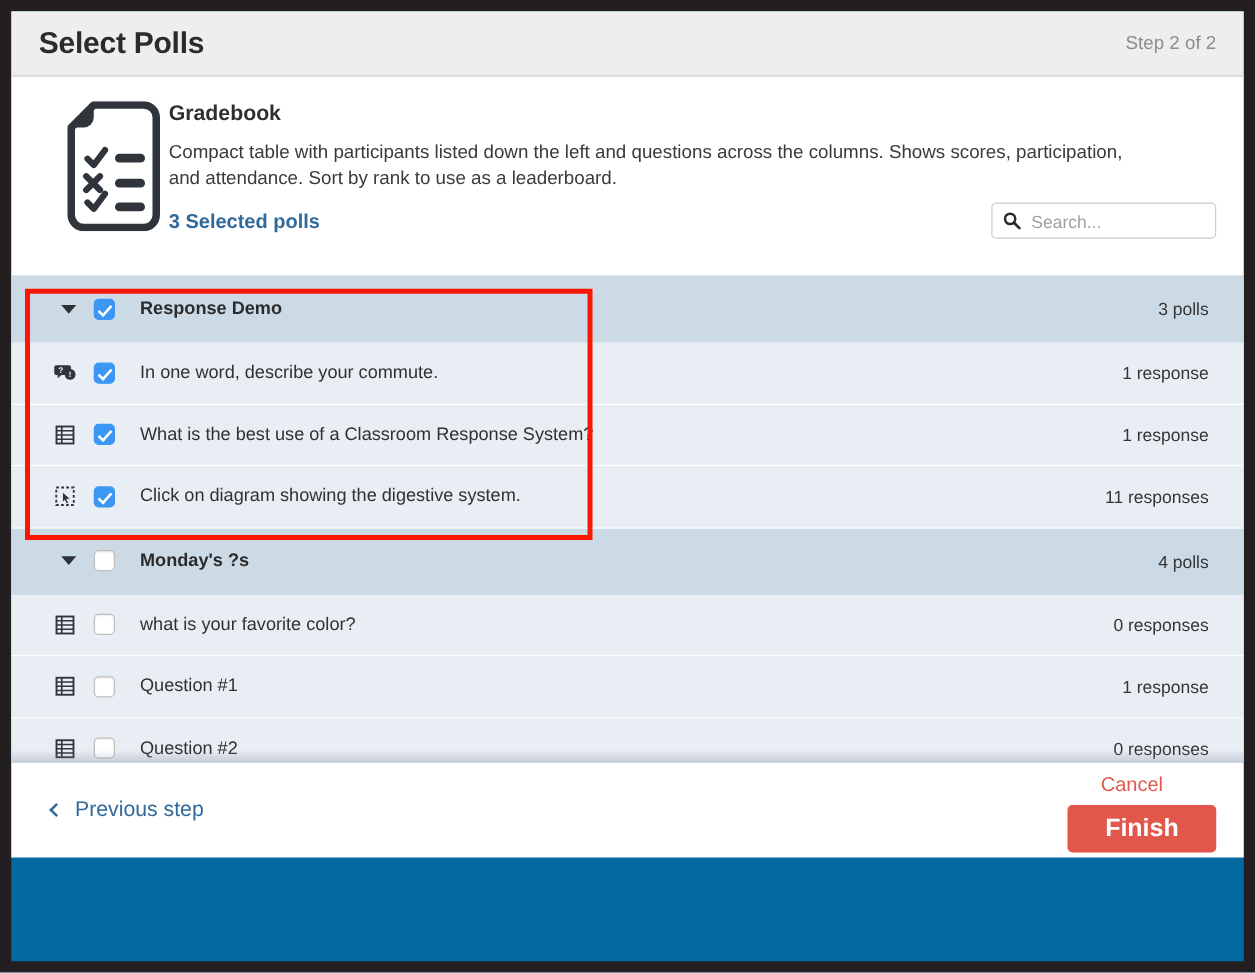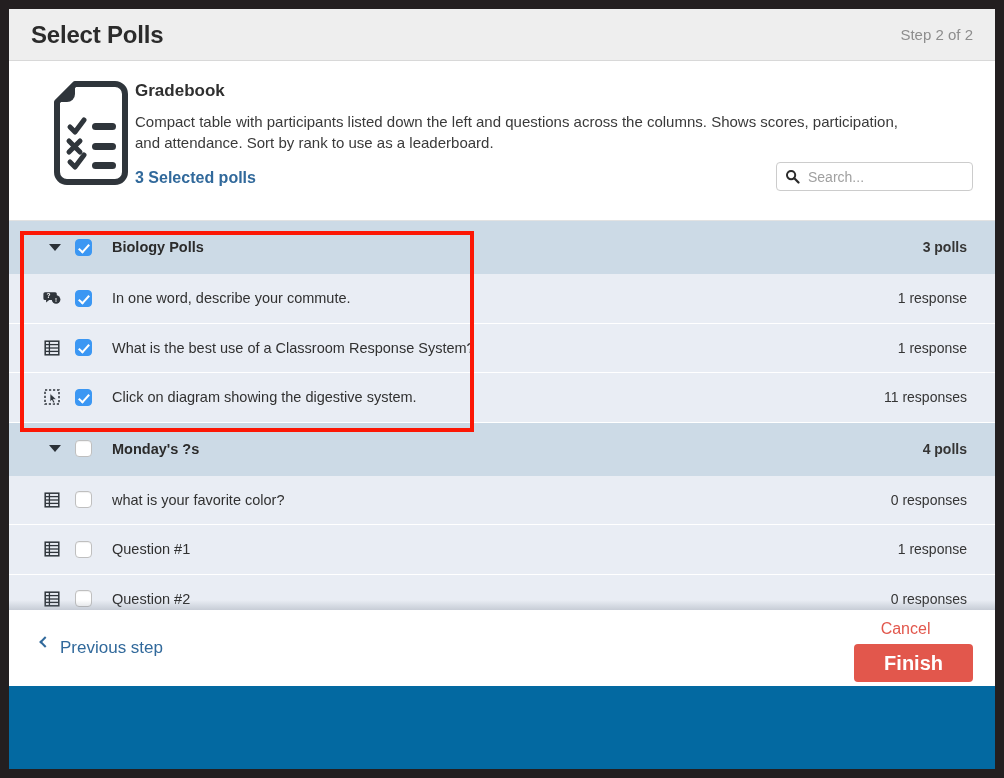--- a/index.html
+++ b/index.html
@@ -75,21 +75,21 @@
     font-weight: bold;
     color: #31699b;
     text-decoration: none;
     cursor: pointer;
     display: inline-block;
   }
   .search-wrap {
     position: absolute;
     right: 0;
     bottom: -4px;
-    width: 197px;
+    width: 180px;
     height: 29px;
     border: 1px solid #cccccc;
     border-radius: 4px;
     background: #fff;
     display: flex;
     align-items: center;
     padding: 0 8px;
   }
   .search-icon { width: 15px; height: 15px; flex: 0 0 auto; margin-right: 6px; }
   .search-input {
@@ -173,40 +173,41 @@
     overflow: hidden;
   }
   .row.group .row-label { font-weight: bold; font-size: 14.5px; color: #2b2b2b; }
   .row-count {
     font-size: 14px;
     color: #353535;
     flex: 0 0 auto;
     text-align: right;
     padding-right: 6px;
   }
-  .row.group .row-count { font-weight: bold; }
+  .row.group .row-count { font-weight: normal; }
 
   .scroll-shadow {
     position: absolute;
     left: 0; right: 0; bottom: 0;
     height: 10px;
     background: linear-gradient(to top, rgba(120,130,145,.30), rgba(120,130,145,0));
     pointer-events: none;
   }
 
   
   .dialog-footer {
     height: 76px;
     background: #ffffff;
     display: flex;
     align-items: center;
     padding: 0 22px;
   }
   .prev-step {
     display: flex;
+    align-items: center;
     color: #31699b;
     font-size: 17px;
     cursor: pointer;
     margin-left: 10px;
   }
   .chev {
     display: inline-block;
     width: 8px; height: 8px;
     border-left: 2.2px solid #31699b;
     border-bottom: 2.2px solid #31699b;
@@ -289,21 +290,21 @@
         <input class="search-input" type="text" placeholder="Search..." style="">
       </div>
     </div>
   </div>
 
   <div class="list-scroll">
 
     <div class="row group">
       <span class="caret"></span>
       <span class="cb checked"></span>
-      <span class="row-label">Biology Polls</span>
+      <span class="row-label">Response Demo</span>
       <span class="row-count">3 polls</span>
     </div>
 
     <div class="row poll">
       <span class="type-icon">
         <svg width="18" height="18" viewBox="0 0 18 18" xmlns="http://www.w3.org/2000/svg">
           <path d="M2 3.2 H12.2 a1.6 1.6 0 0 1 1.6 1.6 V9.4 a1.6 1.6 0 0 1 -1.6 1.6 H6.2 L3.1 13.6 V11 H2 a1.6 1.6 0 0 1 -1.6 -1.6 V4.8 A1.6 1.6 0 0 1 2 3.2Z" fill="#2f353b"></path>
           <circle cx="13.1" cy="10.5" r="4.3" fill="#2f353b"></circle>
           <text x="5.6" y="9.3" font-size="6.6" font-family="Liberation Sans, sans-serif" fill="#ffffff" text-anchor="middle" font-weight="bold">?</text>
           <text x="13.1" y="12.7" font-size="6" font-family="Liberation Sans, sans-serif" fill="#ffffff" text-anchor="middle" font-weight="bold">!</text>

